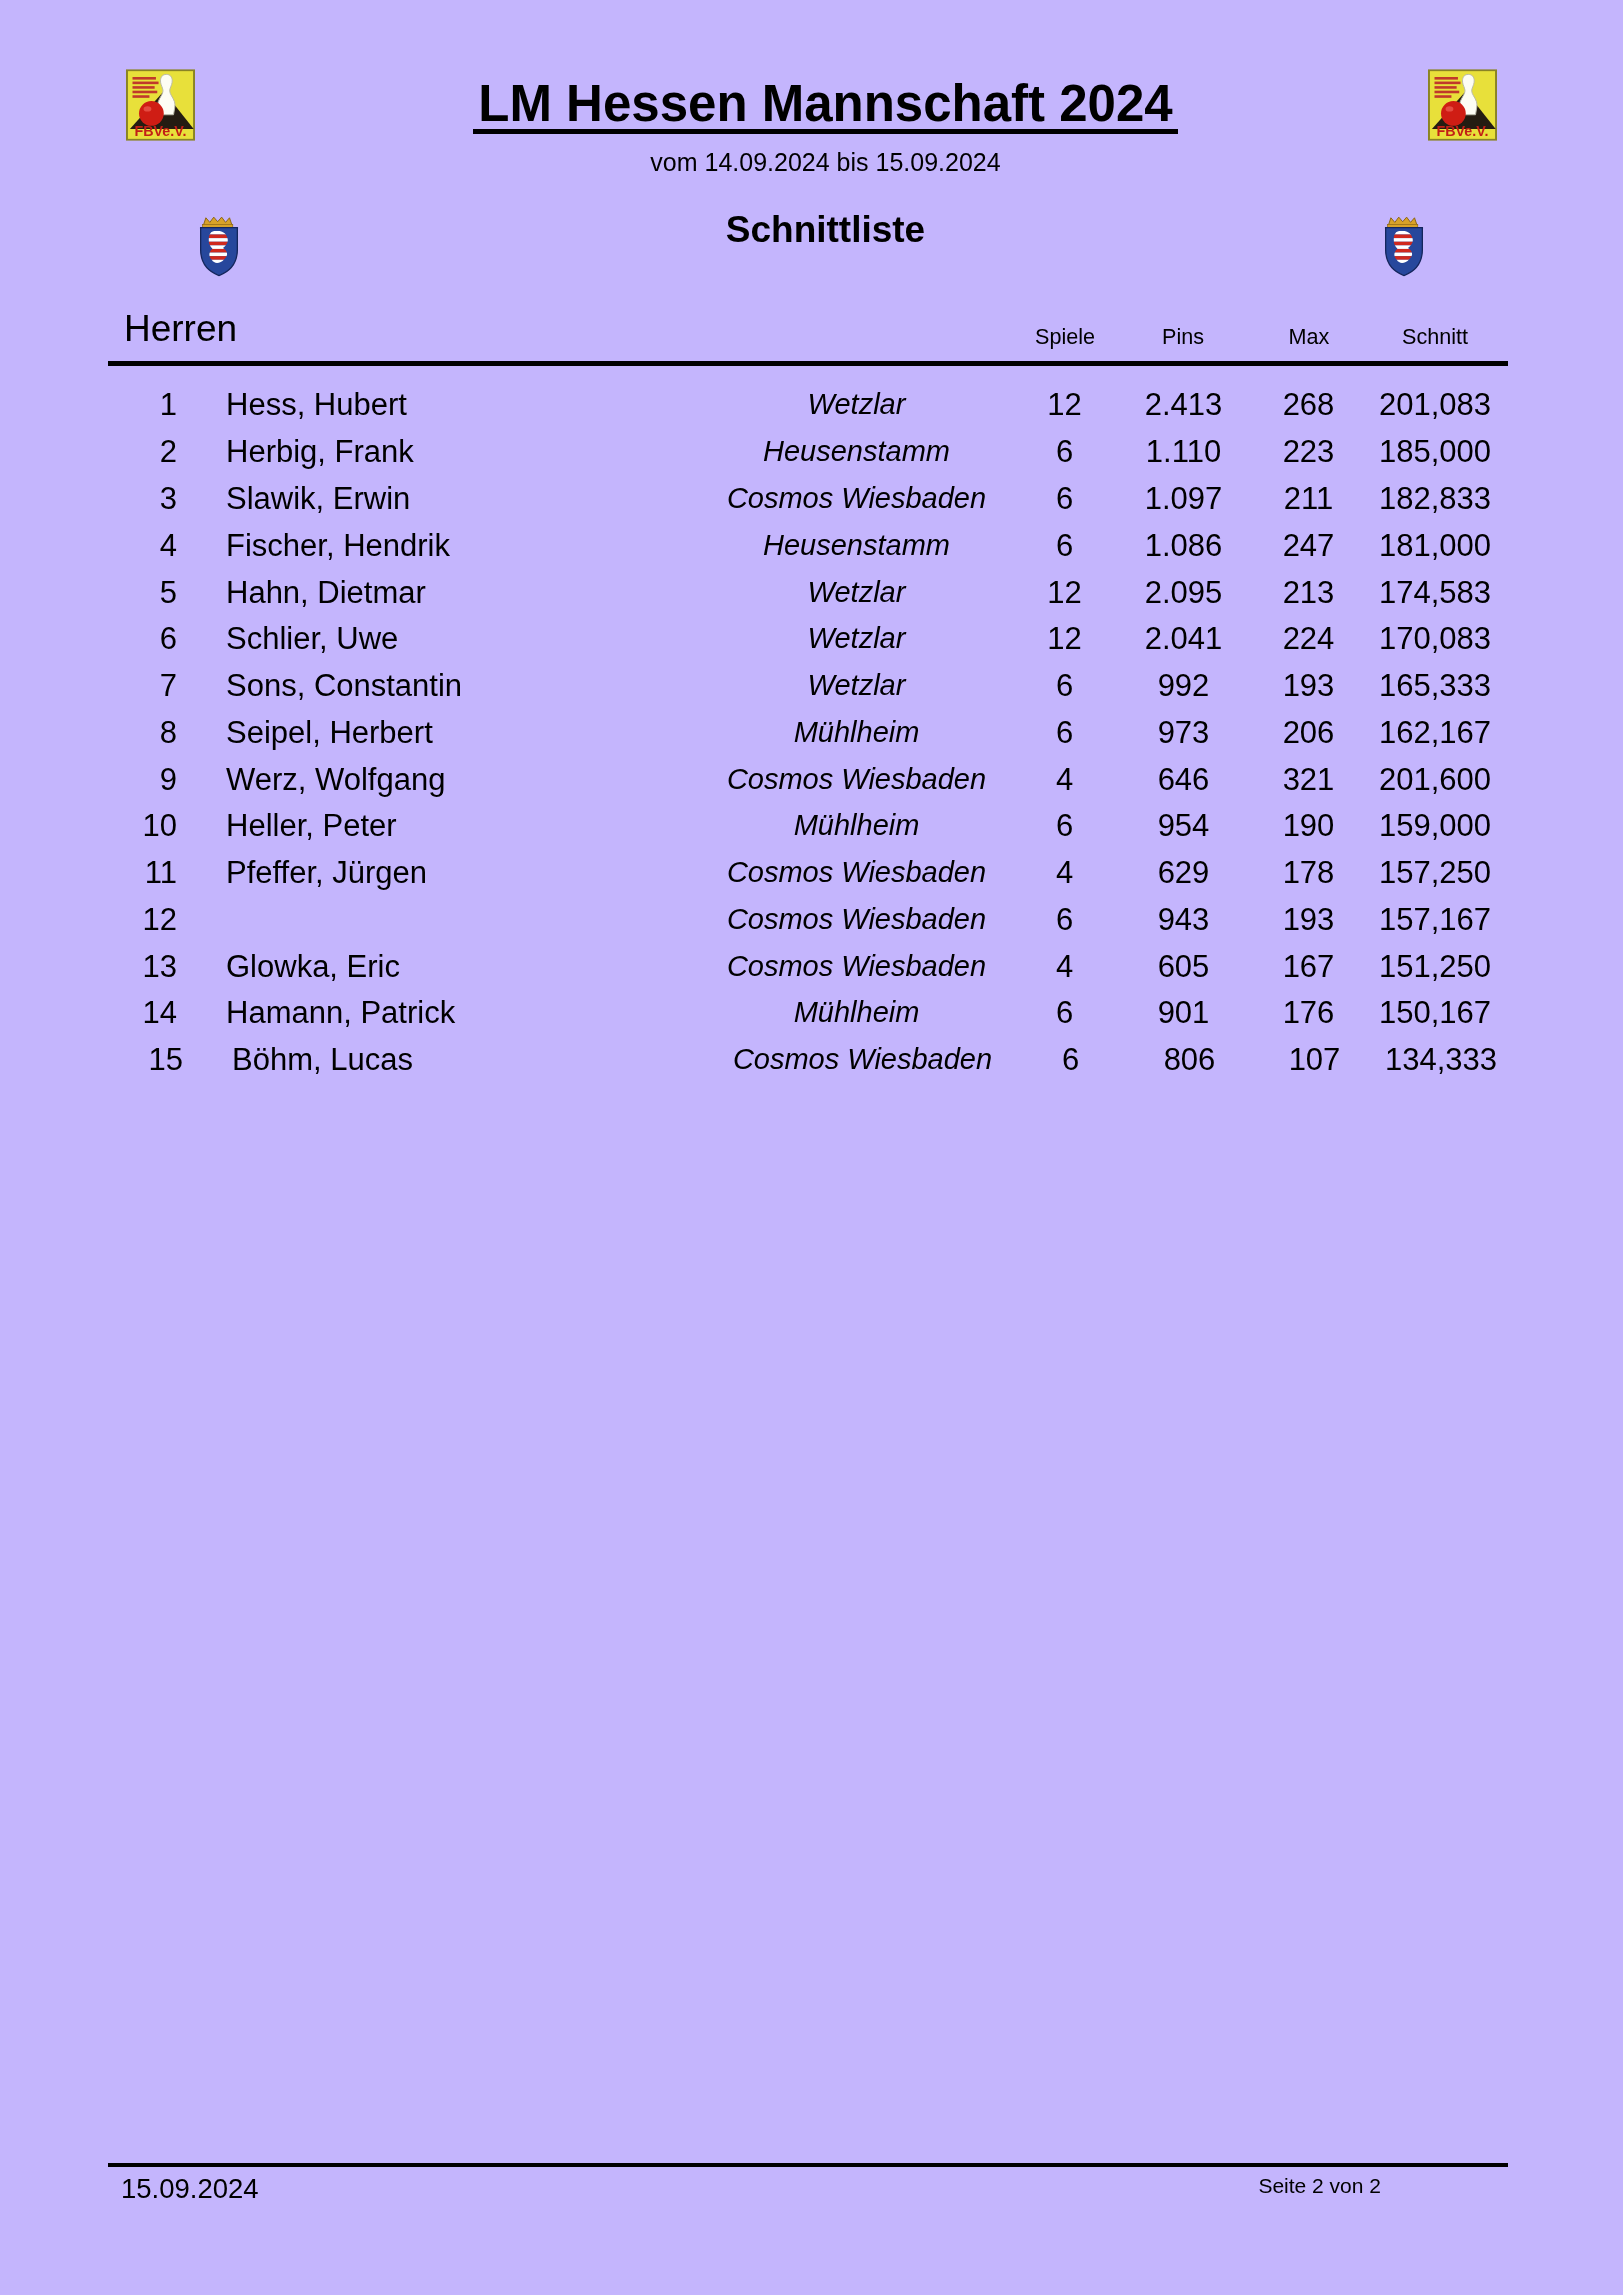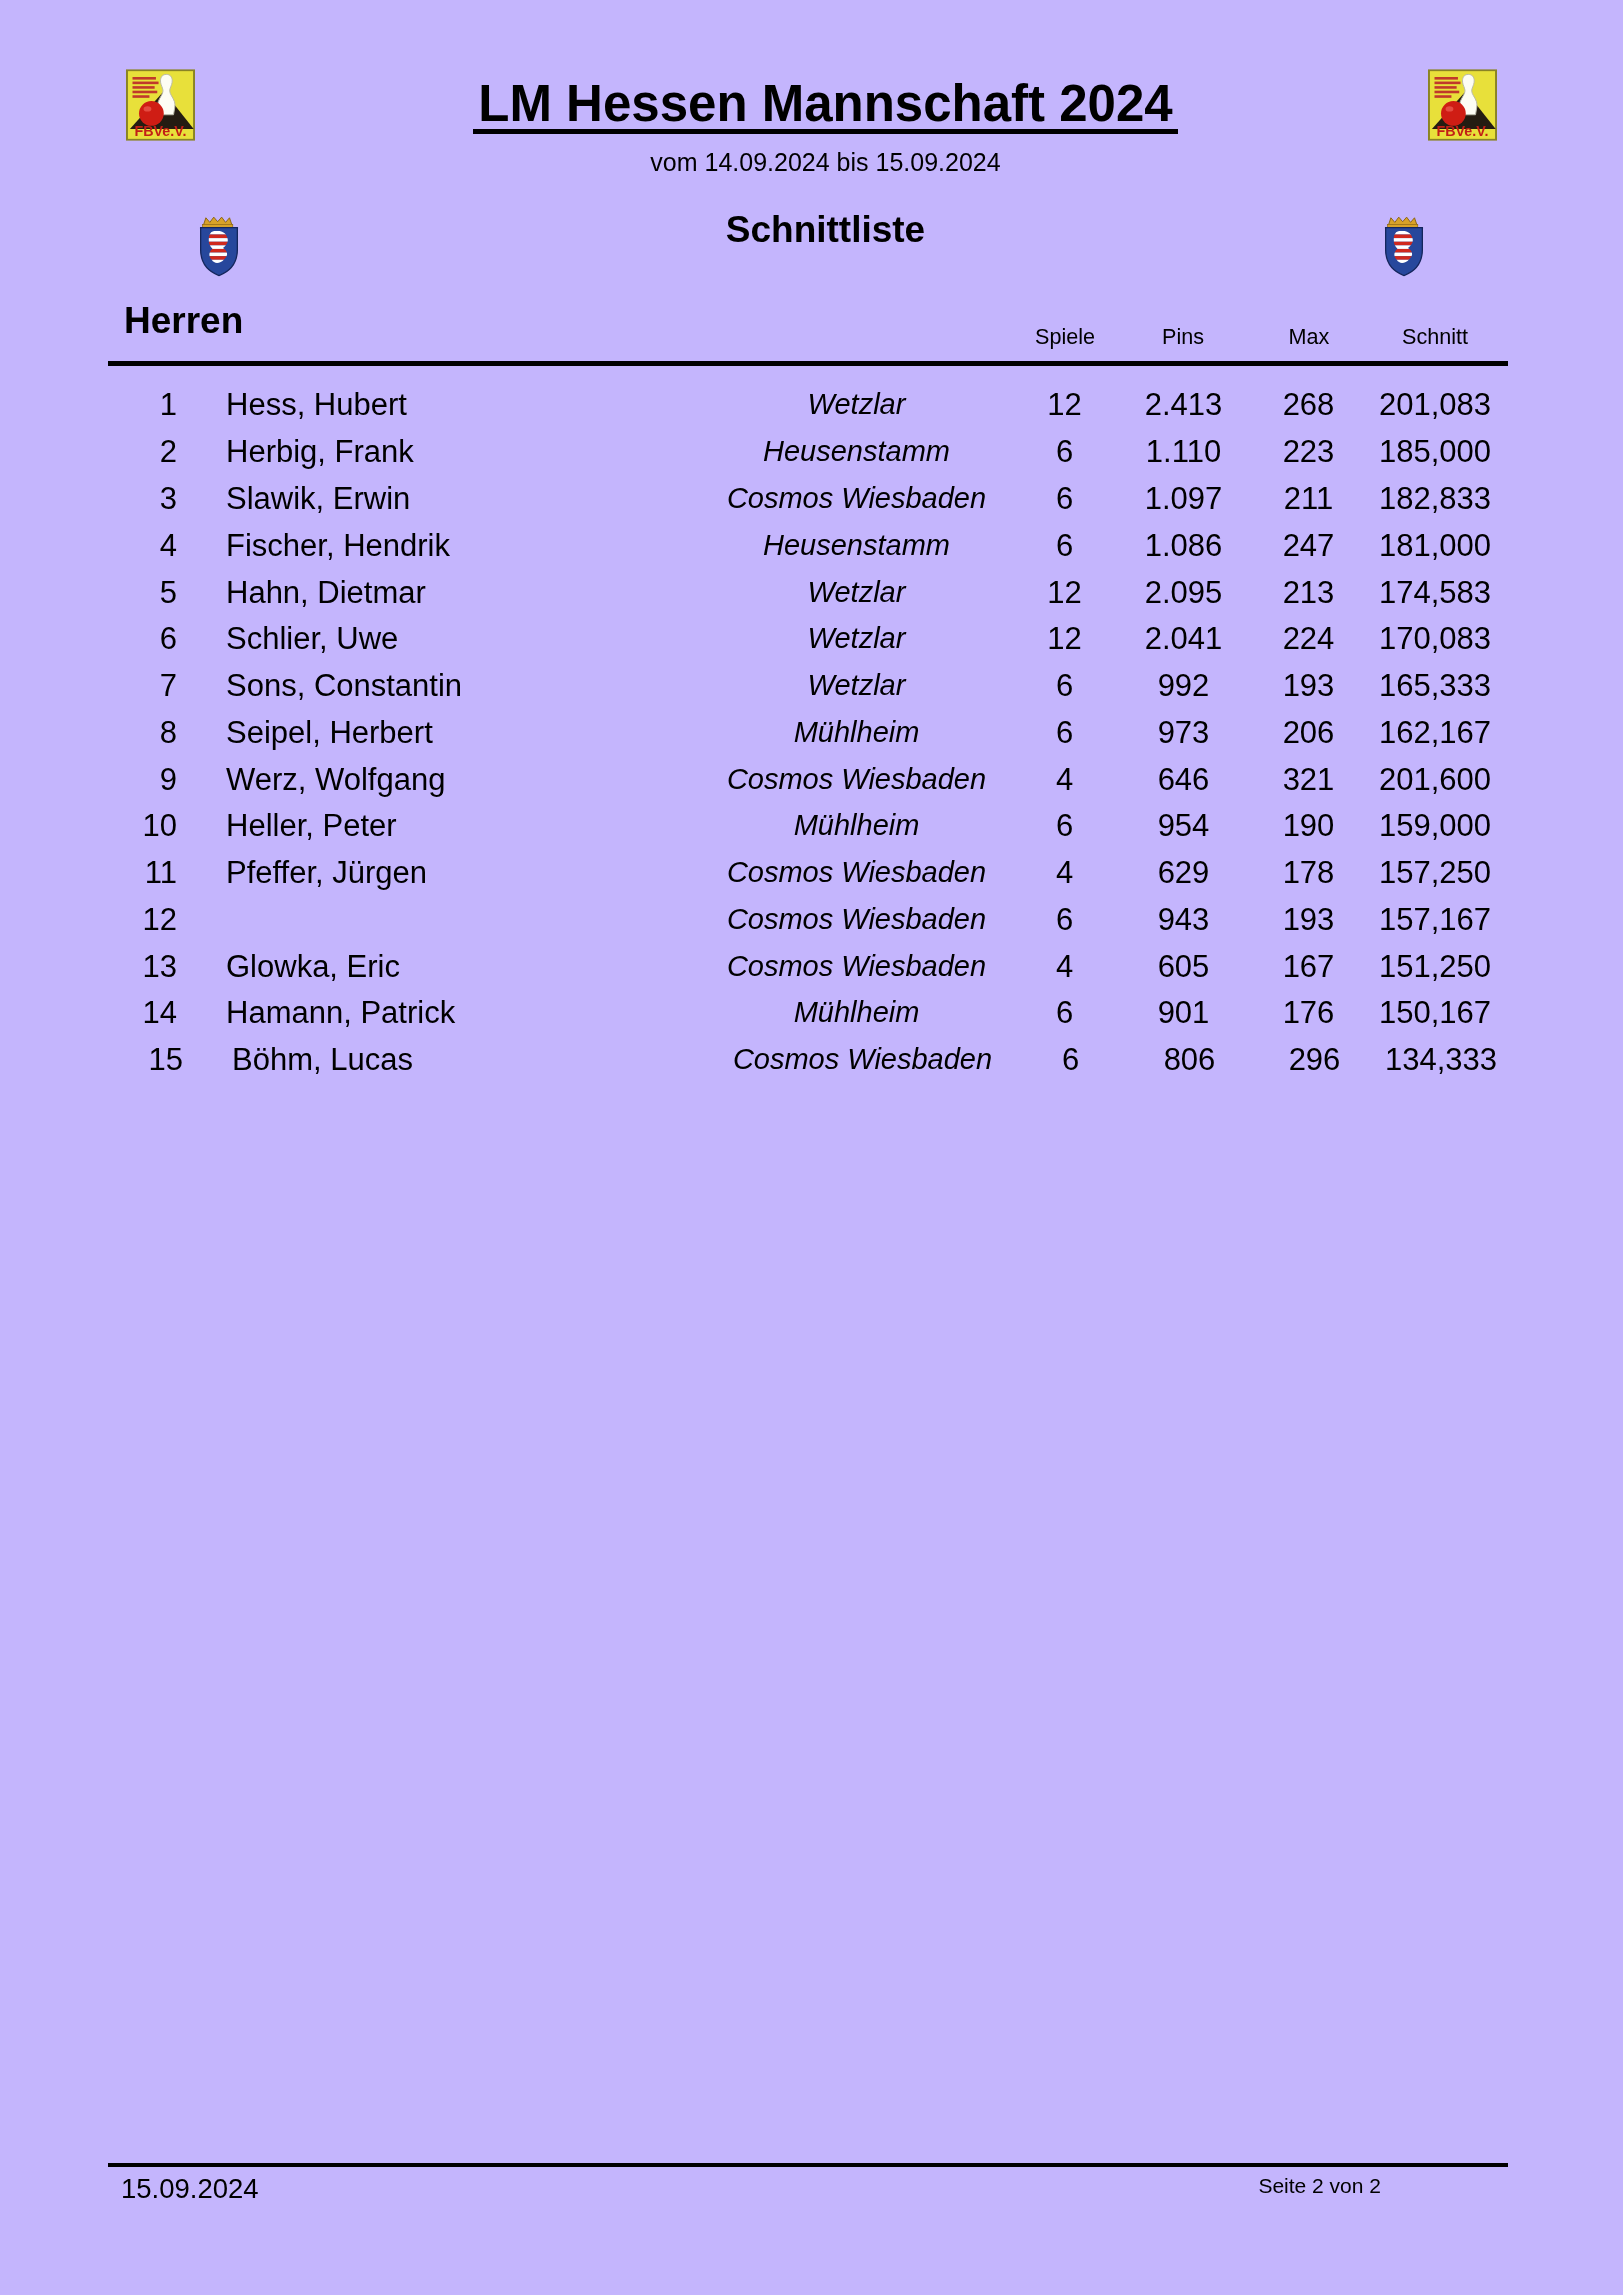--- a/index.html
+++ b/index.html
@@ -26,21 +26,21 @@
   .list-title { top:211px; left:0; width:100%; text-align:center; font-size:37px; font-weight:bold; }
 
   .fbv-logo { position:absolute; top:69px; width:69px; height:72px; }
   .fbv-left  { left:126px; }
   .fbv-right { left:1428px; }
   .crest { position:absolute; top:215px; width:42px; height:62px; }
   .crest-left  { left:198px; }
   .crest-right { left:1383px; }
 
   
-  .section-title { top:302px; left:124px; font-size:37px; font-weight:bold; }
+  .section-title { top:310px; left:124px; font-size:37px; font-weight:normal; }
   .col-h { position:absolute; top:326px; font-size:21.6px; line-height:1; transform:translateX(-50%); }
   .col-h.spiele  { left:1065px; }
   .col-h.pins    { left:1183px; }
   .col-h.max     { left:1309px; }
   .col-h.schnitt { left:1435px; }
 
   .rule { position:absolute; left:108px; width:1400px; background:#000; }
   .head-rule { top:361px; height:5.2px; }
   .foot-rule { top:2163px; height:3.9px; }
 
@@ -255,21 +255,21 @@
         <span class="c pins">901</span>
         <span class="c max">176</span>
         <span class="c schnitt">150,167</span>
       </div>
       <div class="row" style="top: 1036px; margin-left: 6px;">
         <span class="c rank">15</span>
         <span class="c name">Böhm, Lucas</span>
         <span class="c club">Cosmos Wiesbaden</span>
         <span class="c spiele">6</span>
         <span class="c pins">806</span>
-        <span class="c max">296</span>
+        <span class="c max">107</span>
         <span class="c schnitt">134,333</span>
       </div>
     </div>
 
   <div class="rule foot-rule"></div>
   <div class="abs footer-date">15.09.2024</div>
   <div class="abs footer-page">Seite 2 von 2</div>
 
 </div>
 

